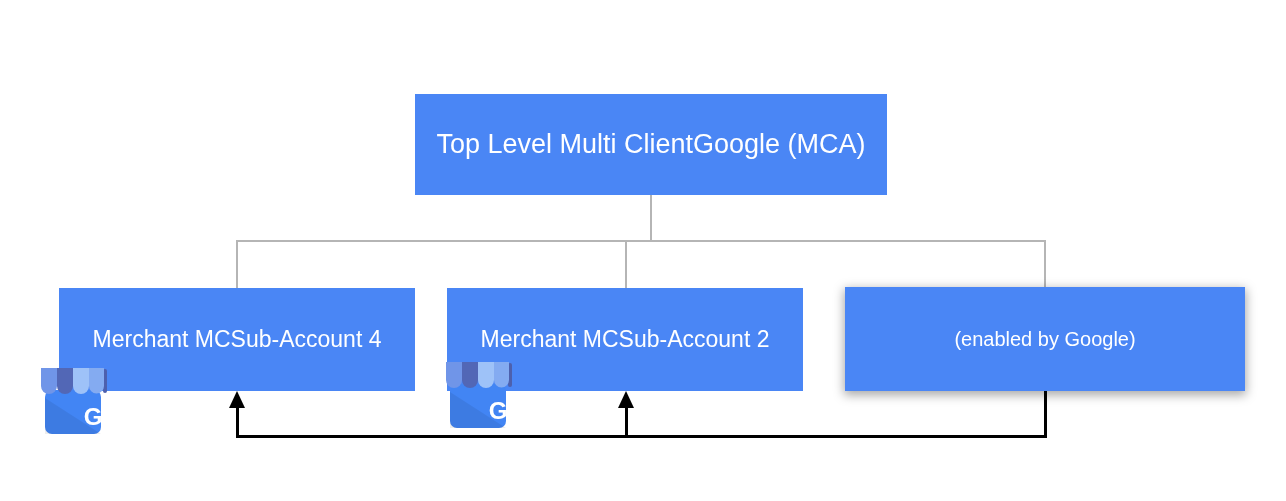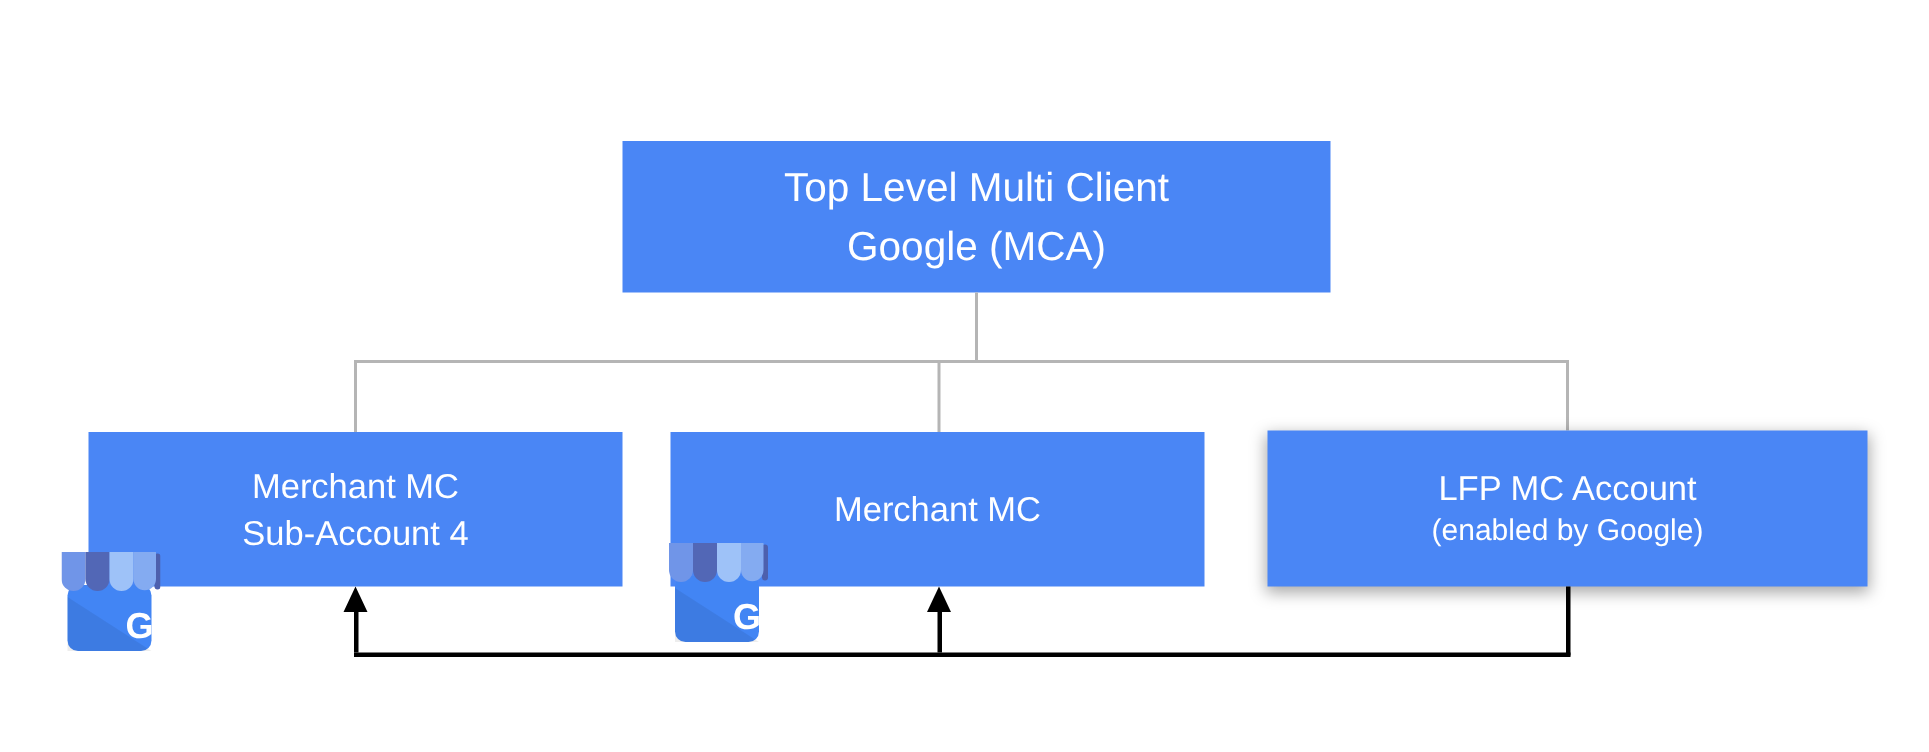--- a/index.html
+++ b/index.html
@@ -1,21 +1,21 @@
 <!DOCTYPE html>
 <html style="--box-blue: #4a86f5; --connector-gray: #b5b5b5; --arrow-black: #000000; --text-white: #ffffff; --page-bg: #ffffff;"><head>
 <meta charset="utf-8">
 <style>
   html,body{margin:0;padding:0;background:#fff;}
   .canvas{
     position:relative;width:1286px;height:501px;background:var(--page-bg,#fff);
     font-family:"Liberation Sans",sans-serif;overflow:hidden;
   }
   .node{
-    position:absolute;display:flex;flex-direction:column;justify-content:center;
+    position:absolute;display:flex;justify-content:center;
     align-items:center;text-align:center;color:var(--text-white,#fff);
     background:var(--box-blue,#4a86f5);
   }
   .node .line{display:block;}
   #top-box{left:415px;top:94px;width:472px;height:101px;font-size:27px;line-height:39px;}
   #sub1{left:59px;top:288px;width:356px;height:103px;font-size:23px;line-height:31px;}
   #sub2{left:447px;top:288px;width:356px;height:103px;font-size:23px;line-height:31px;}
   #lfp{left:845px;top:287px;width:400px;height:104px;font-size:23px;line-height:30px;
        box-shadow:0 3px 10px 1px rgba(0,0,0,0.35);}
   #lfp .line2{font-size:20px;line-height:28px;}
@@ -56,23 +56,23 @@
   <div class="gline" id="g-drop-1"></div>
   <div class="gline" id="g-drop-2"></div>
   <div class="gline" id="g-drop-3"></div>
 
   <div class="node" id="sub1">
     <span class="line line1">Merchant MC</span>
     <span class="line line2">Sub-Account 4</span>
   </div>
   <div class="node" id="sub2">
     <span class="line line1">Merchant MC</span>
+    <span class="line line2">Sub-Account 2</span>
   </div>
   <div class="node" id="lfp">
-    <span class="line line1">LFP MC Account</span>
     <span class="line line2">(enabled by Google)</span>
   </div>
 
   <div class="bline" id="b-vert-lfp"></div>
   <div class="bline" id="b-horiz"></div>
   <div class="bline" id="b-stem-1"></div>
   <div class="bline" id="b-stem-2"></div>
   <div class="arrowhead" id="ah-1"></div>
   <div class="arrowhead" id="ah-2"></div>
 

